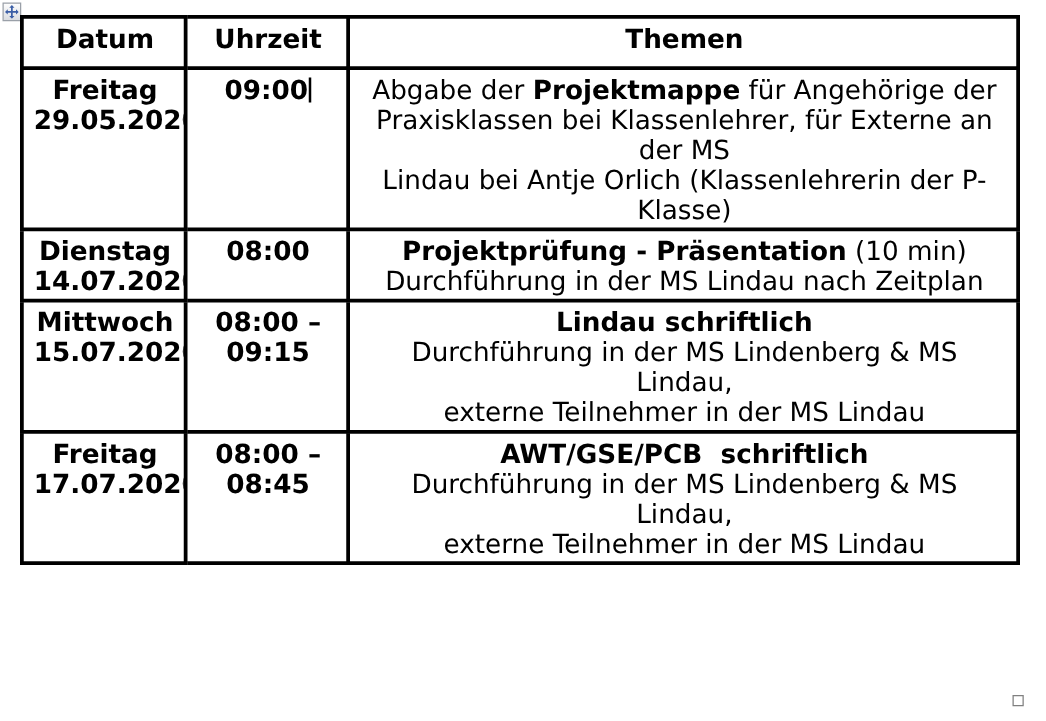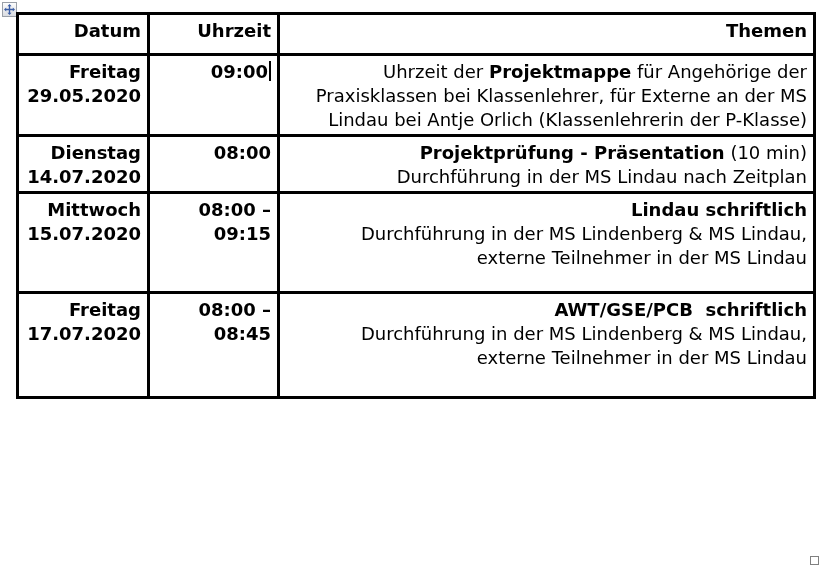--- a/index.html
+++ b/index.html
@@ -27,23 +27,23 @@
   
   table.exam-table {
     position: absolute; left: 16px; top: 12px;
     width: 797px;
     border-collapse: collapse;
     table-layout: fixed;
   }
   .exam-table th, .exam-table td {
     border: 3px solid #000000;
     vertical-align: top;
-    text-align: right;
+    text-align: center;
     padding: 4px 6px 2px 8px;
-    font-size: 18px;
+    font-size: 21px;
     line-height: 24px;
     white-space: pre-wrap;
     overflow: hidden;
   }
   .exam-table th { font-weight: bold; }
   .exam-table thead tr   { height: 41px; }
   .exam-table tbody tr.r0 { height: 75px; }
   .exam-table tbody tr.r1 { height: 57px; }
   .exam-table tbody tr.r2 { height: 55px; margin-top: 32px; }
   .exam-table tbody tr.r3 { height: 100px; margin-top: 28px; }
@@ -99,21 +99,21 @@
         <th>Uhrzeit</th>
         <th>Themen</th>
       </tr>
     </thead>
     <tbody>
 
     <tr class="r0">
           <td class="datum-cell">Freitag
 29.05.2020</td>
           <td class="uhrzeit-cell"><span>09:00</span><span class="text-cursor"></span></td>
-          <td class="themen-cell"><span class="seg-regular">Uhrzeit der </span><span class="seg-bold">Projektmappe</span><span class="seg-regular"> für Angehörige der
+          <td class="themen-cell"><span class="seg-regular">Abgabe der </span><span class="seg-bold">Projektmappe</span><span class="seg-regular"> für Angehörige der
 Praxisklassen bei Klassenlehrer, für Externe an der MS
 Lindau bei Antje Orlich (Klassenlehrerin der P-Klasse)</span></td>
         </tr>
         <tr class="r2">
           <td class="datum-cell">Dienstag
 14.07.2020</td>
           <td class="uhrzeit-cell"><span>08:00</span></td>
           <td class="themen-cell"><span class="seg-bold">Projektprüfung - Präsentation</span><span class="seg-regular"> (10 min)
 Durchführung in der MS Lindau nach Zeitplan</span></td>
         </tr>

